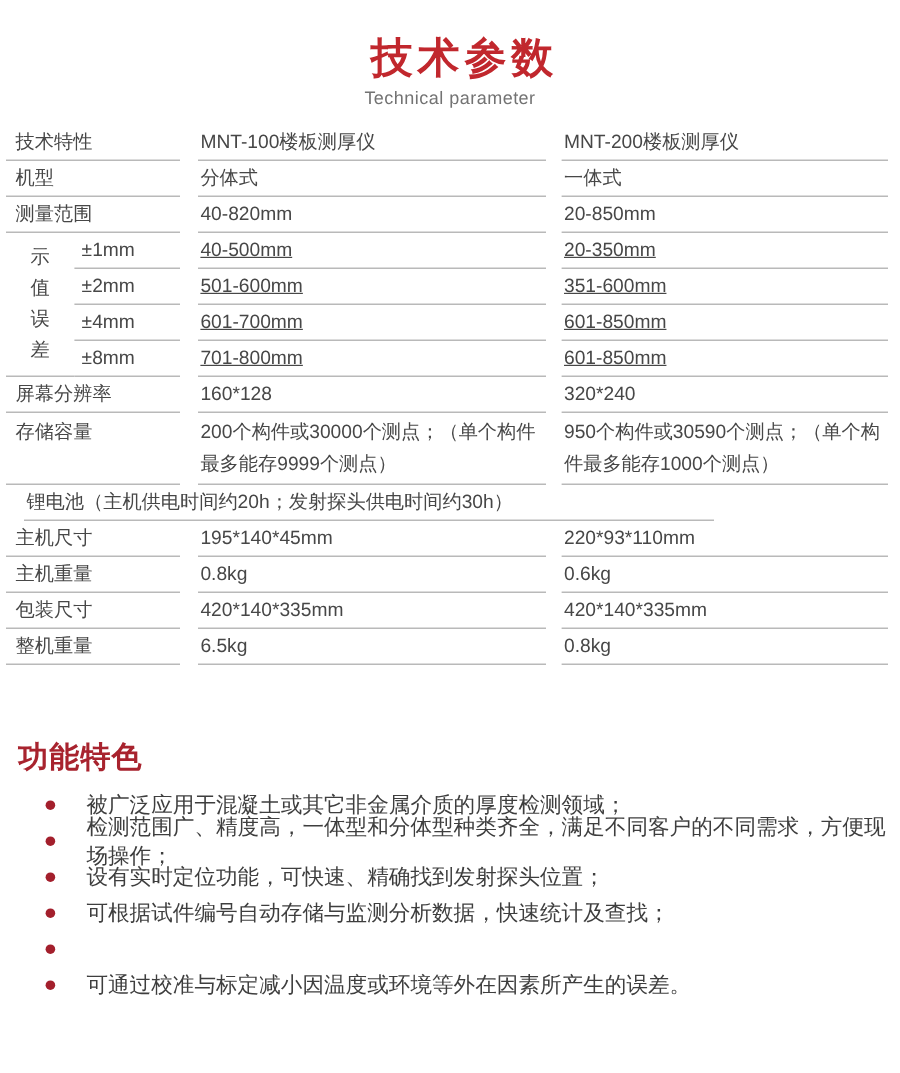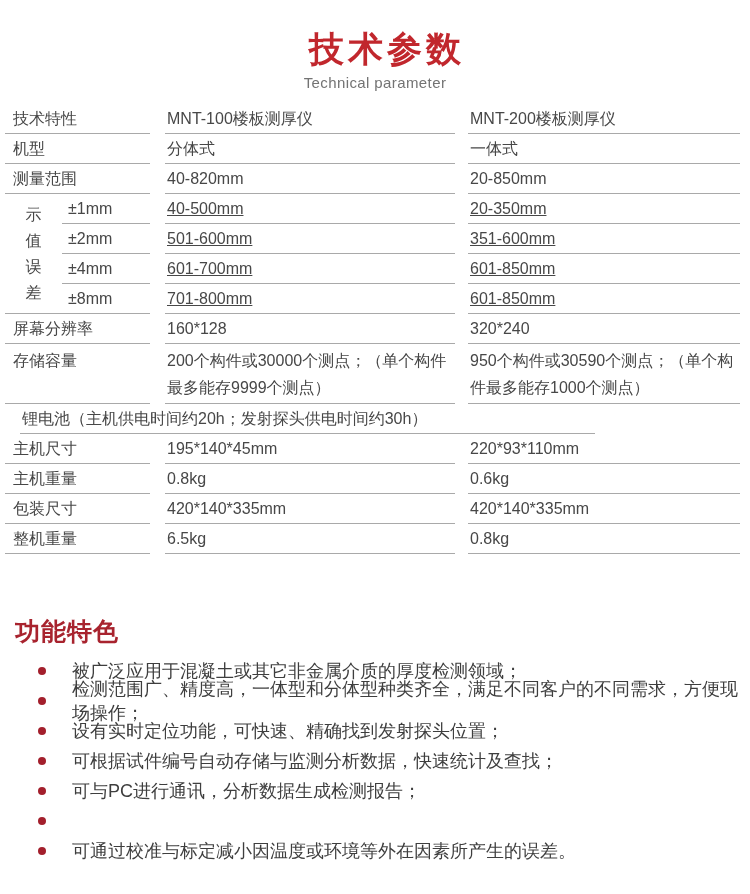--- a/index.html
+++ b/index.html
@@ -206,24 +206,20 @@
       <li class="feature-item">
         <span class="dot"></span>
         <span>设有实时定位功能，可快速、精确找到发射探头位置；</span>
       </li>
       <li class="feature-item">
         <span class="dot"></span>
         <span>可根据试件编号自动存储与监测分析数据，快速统计及查找；</span>
       </li>
       <li class="feature-item">
         <span class="dot"></span>
-        <span>可与PC进行通讯，分析数据生成检测报告；</span>
-      </li>
-      <li class="feature-item">
-        <span class="dot"></span>
       </li>
       <li class="feature-item">
         <span class="dot"></span>
         <span>可通过校准与标定减小因温度或环境等外在因素所产生的误差。</span>
       </li>
     </ul>
   </div>
 
 </div>
 

